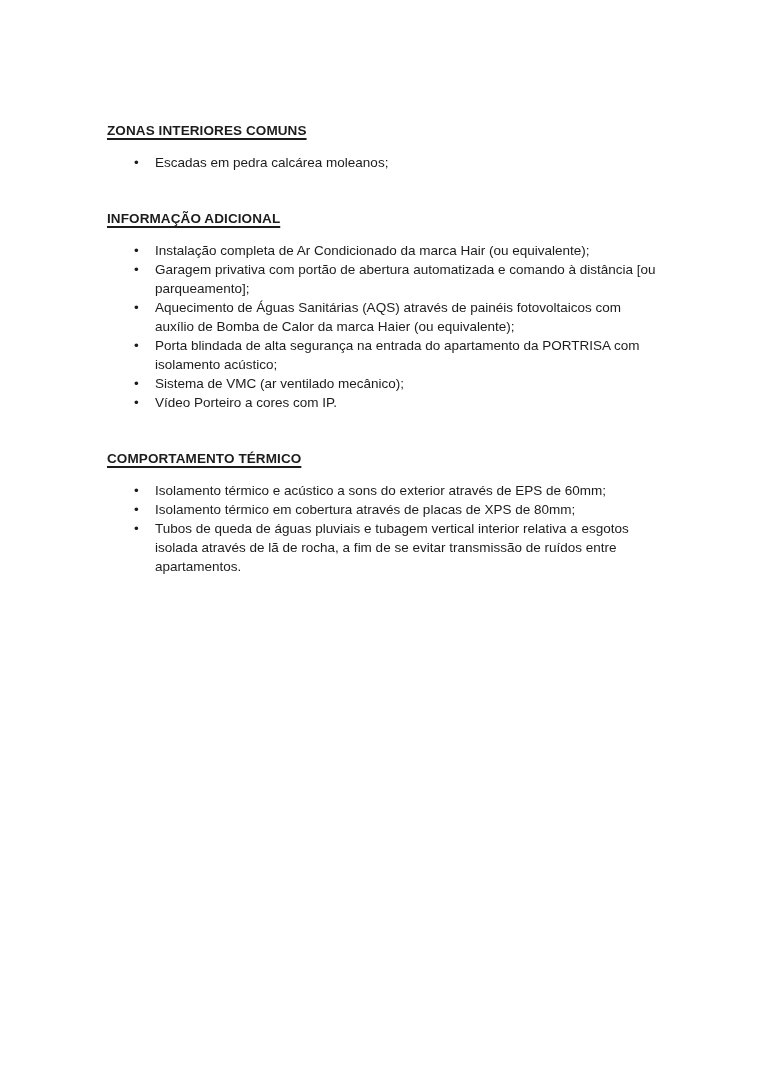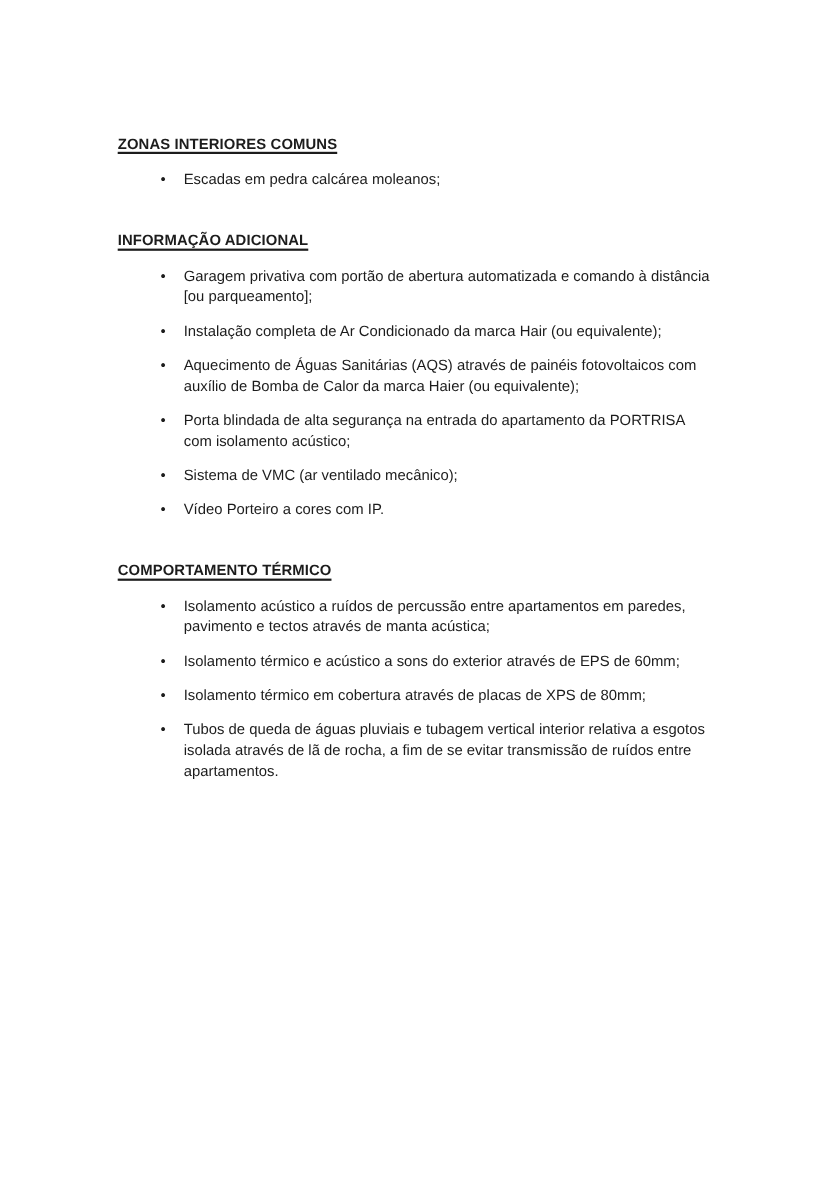--- a/index.html
+++ b/index.html
@@ -35,21 +35,21 @@
     list-style: none;
     margin: 0;
     padding: 0 0 0 48px;
     width: 505px;
     box-sizing: content-box;
   }
   ul.bullet-list li {
     position: relative;
     font-size: 13.5px;
     line-height: 19px;
-    margin: 12px;
+    margin: 0;
   }
   ul.bullet-list li::before {
     content: "\2022";
     position: absolute;
     left: -21px;
     top: 0;
     font-size: 13.5px;
     line-height: 19px;
     color: #1c1c1c;
   }
@@ -62,31 +62,30 @@
   <section class="doc-section">
     <h2 class="section-heading">ZONAS INTERIORES COMUNS</h2>
     <ul class="bullet-list">
         <li>Escadas em pedra calcárea moleanos;</li>
       </ul>
   </section>
 
   <section class="doc-section">
     <h2 class="section-heading">INFORMAÇÃO ADICIONAL</h2>
     <ul class="bullet-list">
+        <li>Instalação completa de Ar Condicionado da marca Hair (ou equivalente);</li>
         <li>Garagem privativa com portão de abertura automatizada e comando à distância [ou parqueamento];</li>
-        <li>Instalação completa de Ar Condicionado da marca Hair (ou equivalente);</li>
         <li>Aquecimento de Águas Sanitárias (AQS) através de painéis fotovoltaicos com auxílio de Bomba de Calor da marca Haier (ou equivalente);</li>
         <li>Porta blindada de alta segurança na entrada do apartamento da PORTRISA com isolamento acústico;</li>
         <li>Sistema de VMC (ar ventilado mecânico);</li>
         <li>Vídeo Porteiro a cores com IP.</li>
       </ul>
   </section>
 
   <section class="doc-section">
     <h2 class="section-heading">COMPORTAMENTO TÉRMICO</h2>
     <ul class="bullet-list">
-        <li>Isolamento acústico a ruídos de percussão entre apartamentos em paredes, pavimento e tectos através de manta acústica;</li>
         <li>Isolamento térmico e acústico a sons do exterior através de EPS de 60mm;</li>
         <li>Isolamento térmico em cobertura através de placas de XPS de 80mm;</li>
         <li>Tubos de queda de águas pluviais e tubagem vertical interior relativa a esgotos isolada através de lã de rocha, a fim de se evitar transmissão de ruídos entre apartamentos.</li>
       </ul>
   </section>
 </main>
 
 </body></html>

